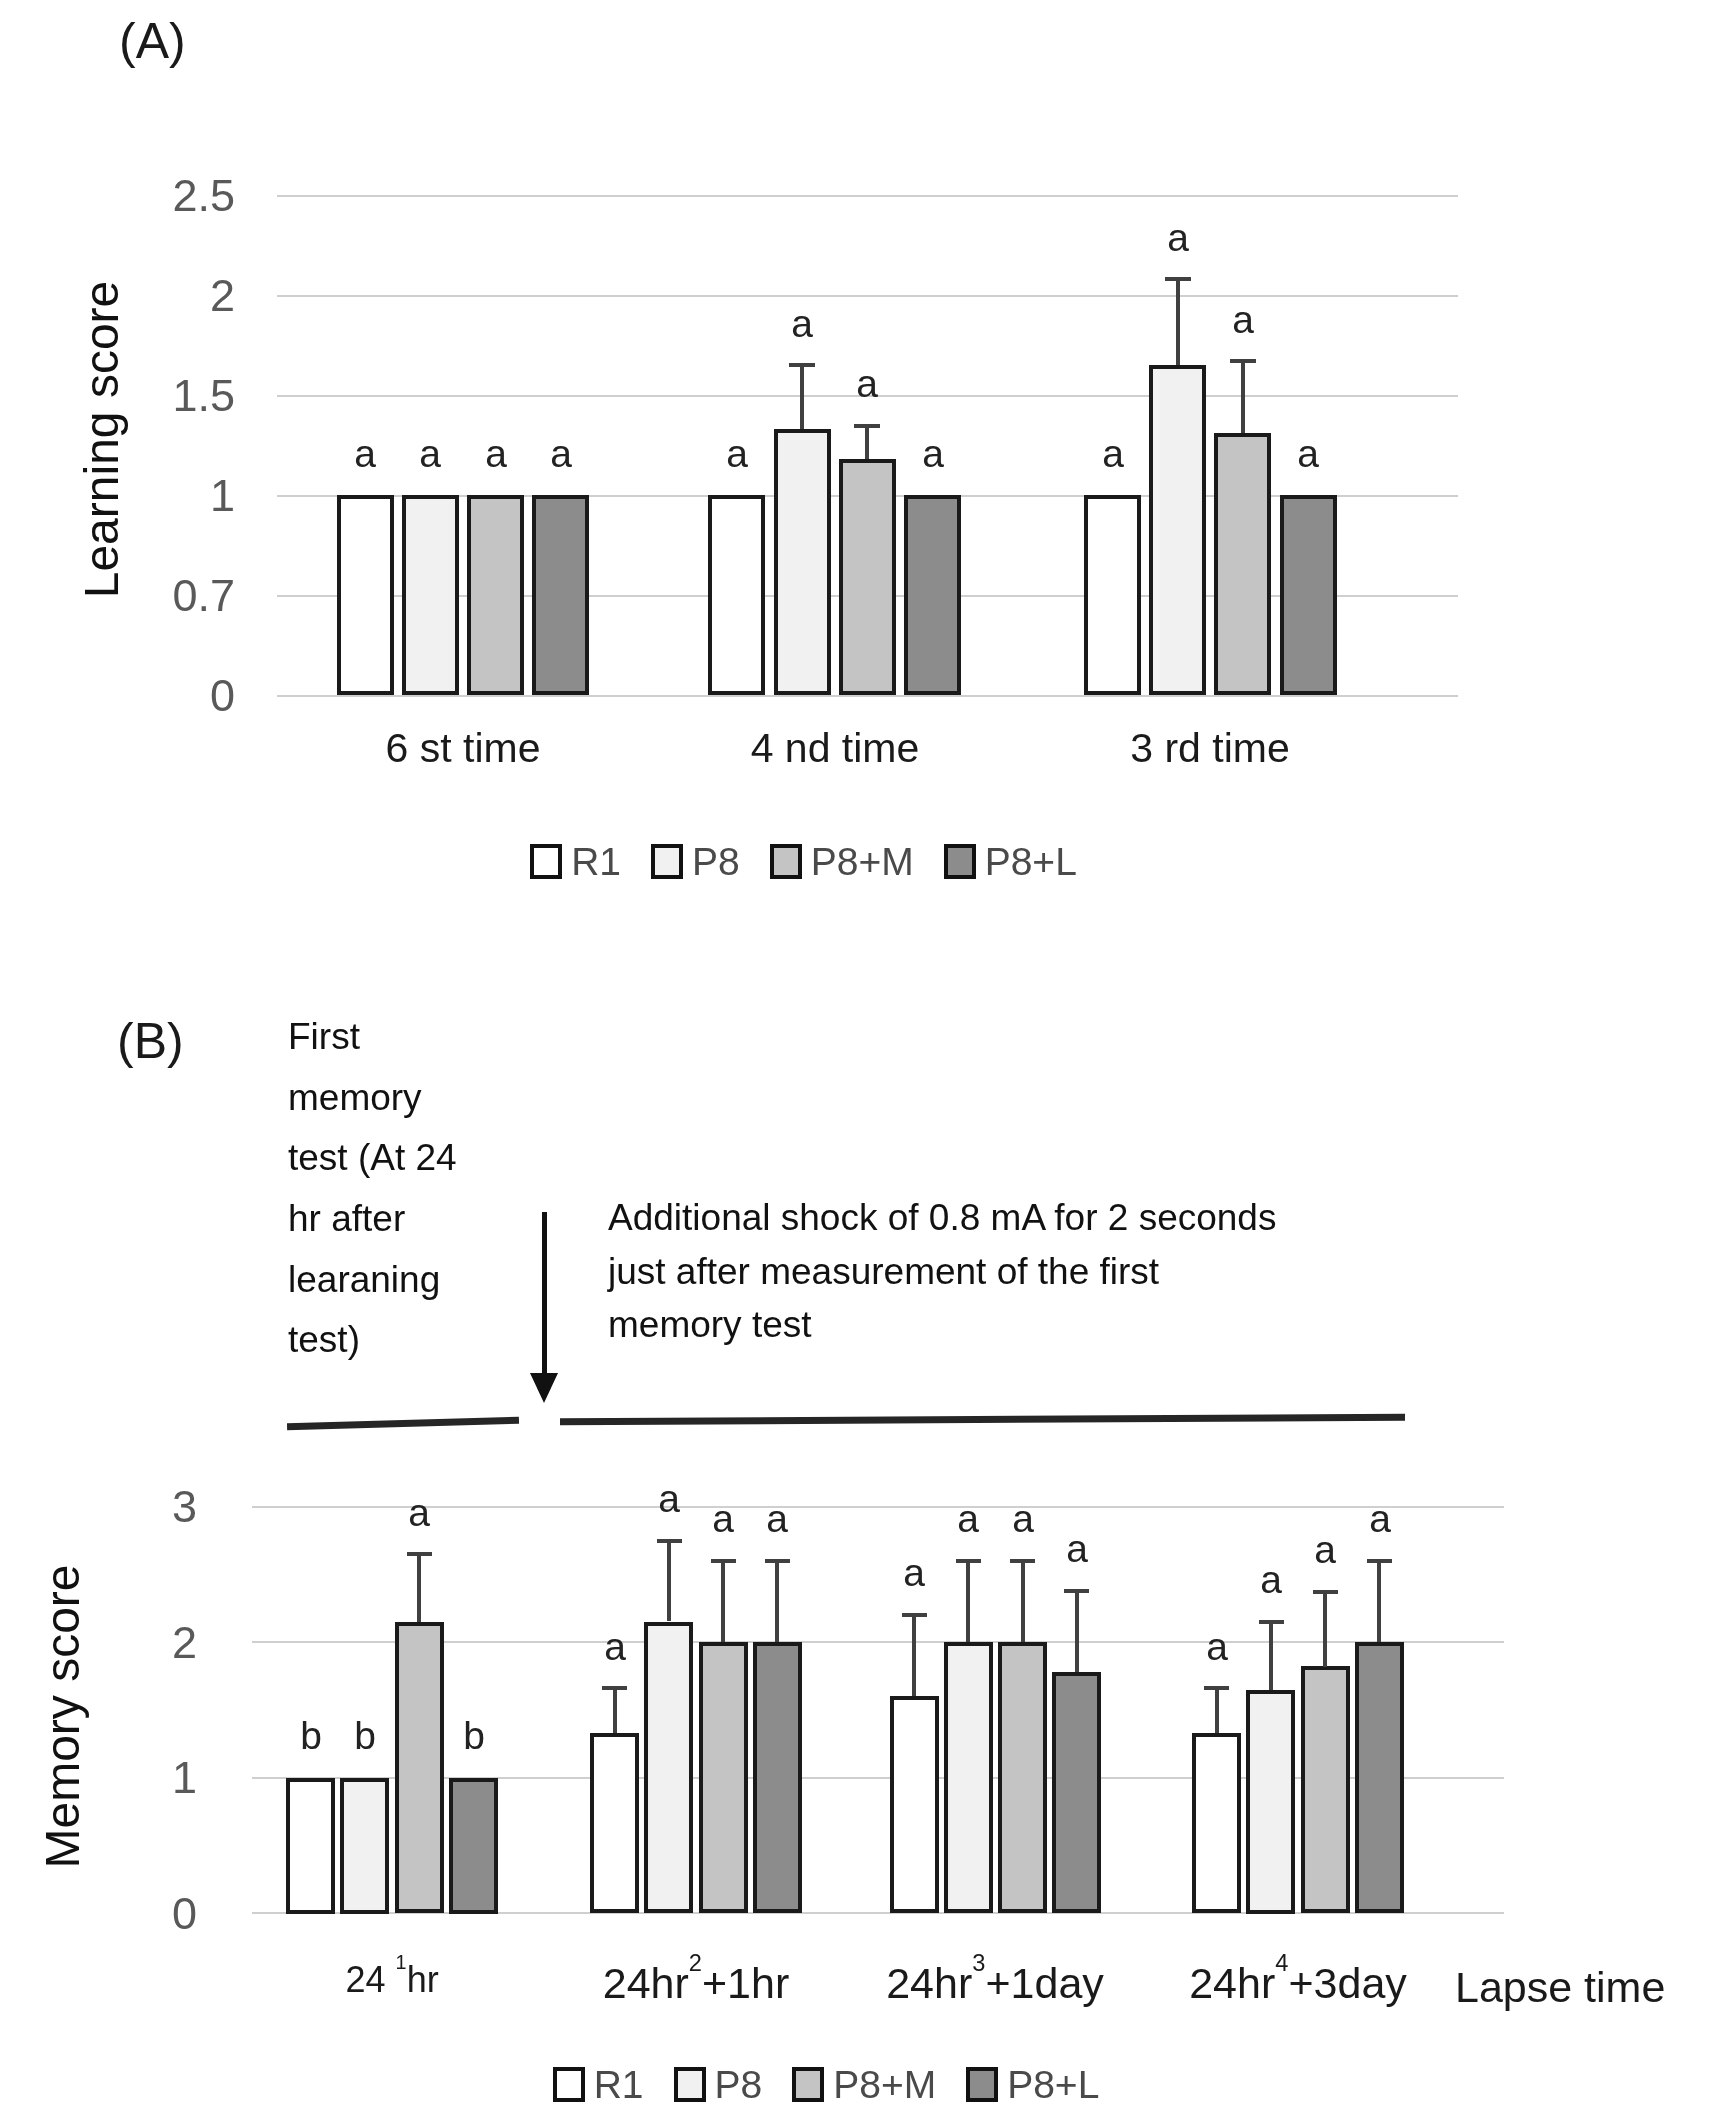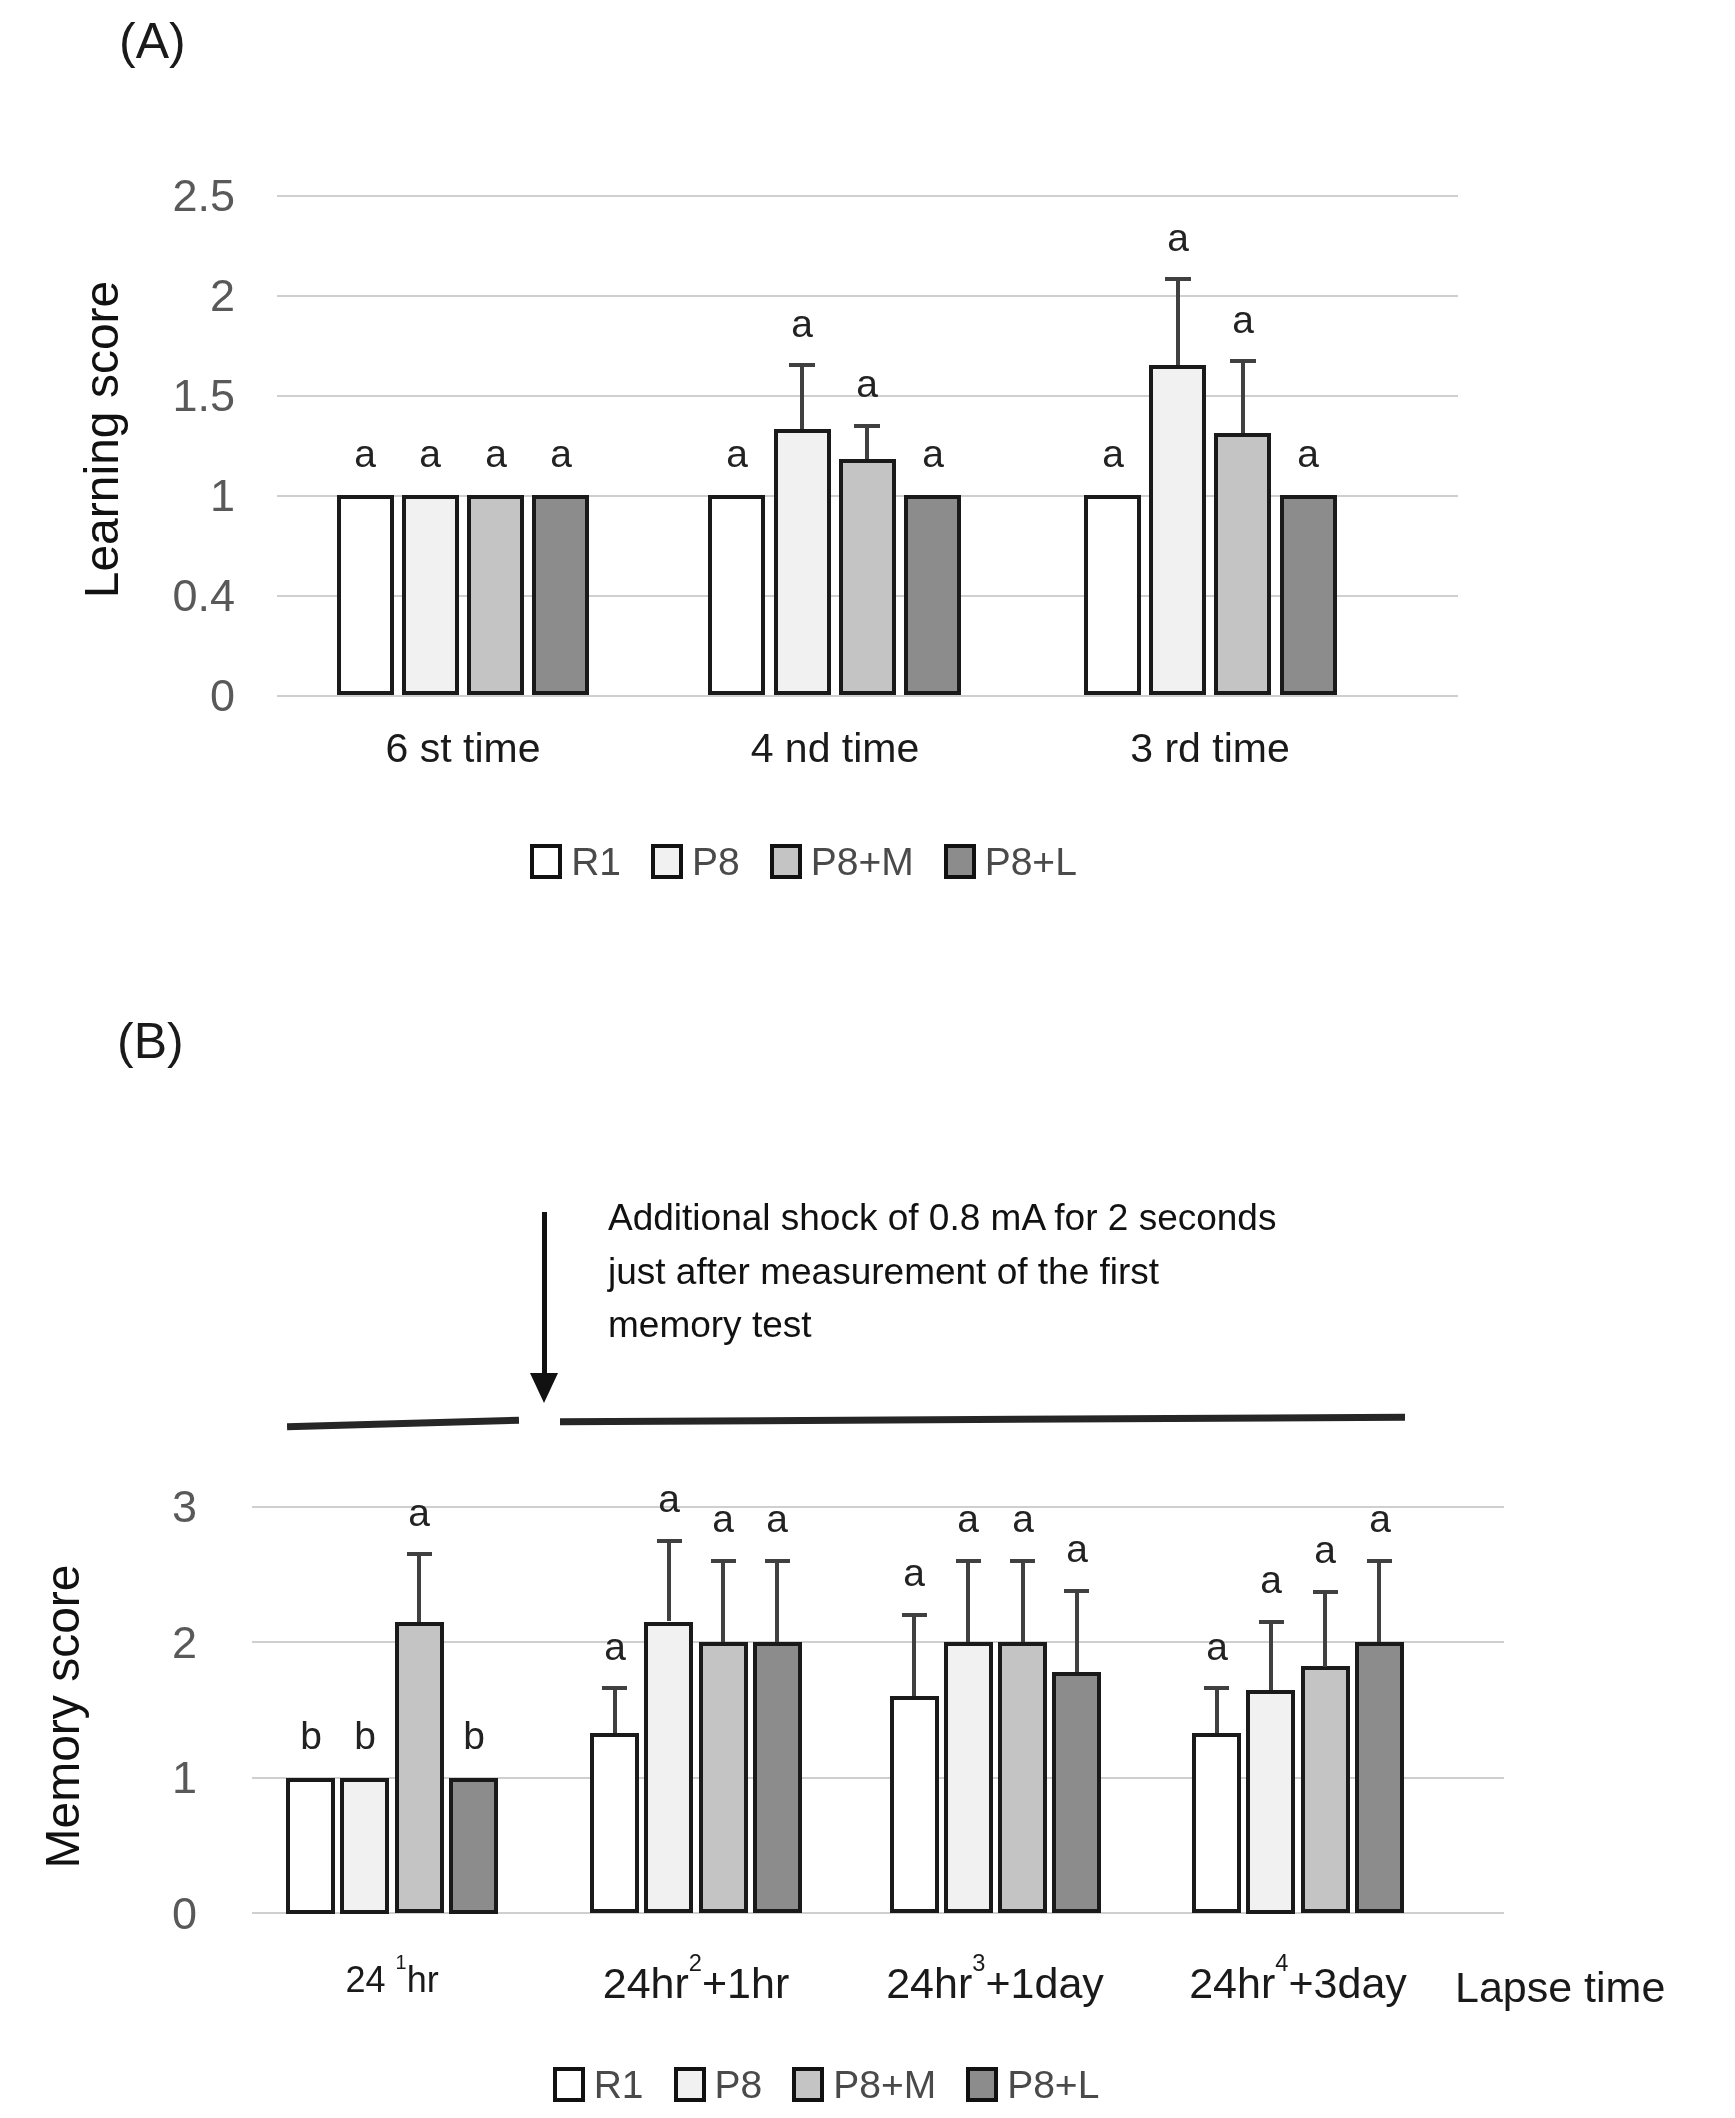--- a/index.html
+++ b/index.html
@@ -42,21 +42,21 @@
   <div class="plot" id="plot-A" style="left:277px;top:187px;width:1181px;height:523px;">
       <div class="gridline" style="top: 7.7px;"></div>
       <div class="ytick" style="left: -139px; top: -14px;">2.5</div>
       <div class="gridline" style="top: 108px;"></div>
       <div class="ytick" style="left: -139px; top: 86px;">2</div>
       <div class="gridline" style="top: 208px;"></div>
       <div class="ytick" style="left: -139px; top: 186px;">1.5</div>
       <div class="gridline" style="top: 308px;"></div>
       <div class="ytick" style="left: -139px; top: 286px;">1</div>
       <div class="gridline" style="top: 408px;"></div>
-      <div class="ytick" style="left: -139px; top: 386px;">0.4</div>
+      <div class="ytick" style="left: -139px; top: 386px;">0.7</div>
       <div class="gridline" style="top: 508px;"></div>
       <div class="ytick" style="left: -139px; top: 486px;">0</div>
       <div class="bar" style="left: 60px; top: 308px; width: 57px; height: 200px; background: rgb(255, 255, 255);"></div>
       <div class="sig" style="left: 62px; top: 244px;">a</div>
       <div class="bar" style="left: 125px; top: 308px; width: 57px; height: 200px; background: rgb(241, 241, 241);"></div>
       <div class="sig" style="left: 127px; top: 244px;">a</div>
       <div class="bar" style="left: 190px; top: 308px; width: 57px; height: 200px; background: rgb(196, 196, 196);"></div>
       <div class="sig" style="left: 193px; top: 244px;">a</div>
       <div class="bar" style="left: 255px; top: 308px; width: 57px; height: 200px; background: rgb(140, 140, 140);"></div>
       <div class="sig" style="left: 258px; top: 244px;">a</div>
@@ -103,20 +103,26 @@
         <div class="legend-text">P8+M</div>
       </div>
       <div class="legend-item">
         <div class="swatch" style="background: rgb(140, 140, 140);"></div>
         <div class="legend-text">P8+L</div>
       </div>
     </div>
 
   <div class="panel-label" style="left:117px;top:1012px;">(B)</div>
 
+  <div class="note" style="left:288px;top:1007px;width:277px;line-height:1.64;">First
+memory
+test (At 24
+hr after
+learaning
+test)</div>
 
   <div class="note" style="left:608px;top:1191px;width:903px;line-height:1.45;">Additional shock of 0.8 mA for 2 seconds
  just after measurement of the first
 memory test</div>
 
   <div class="arrow-line" style="left:542px;top:1212px;height:163px;"></div>
   <div class="arrow-head" style="left:530px;top:1373px;"></div>
 
   <div class="bracket" style="left:287px;top:1420px;width:232px;transform:rotate(-1.6deg);"></div>
   <div class="bracket" style="left:560px;top:1416px;width:845px;transform:rotate(-0.3deg);"></div>

